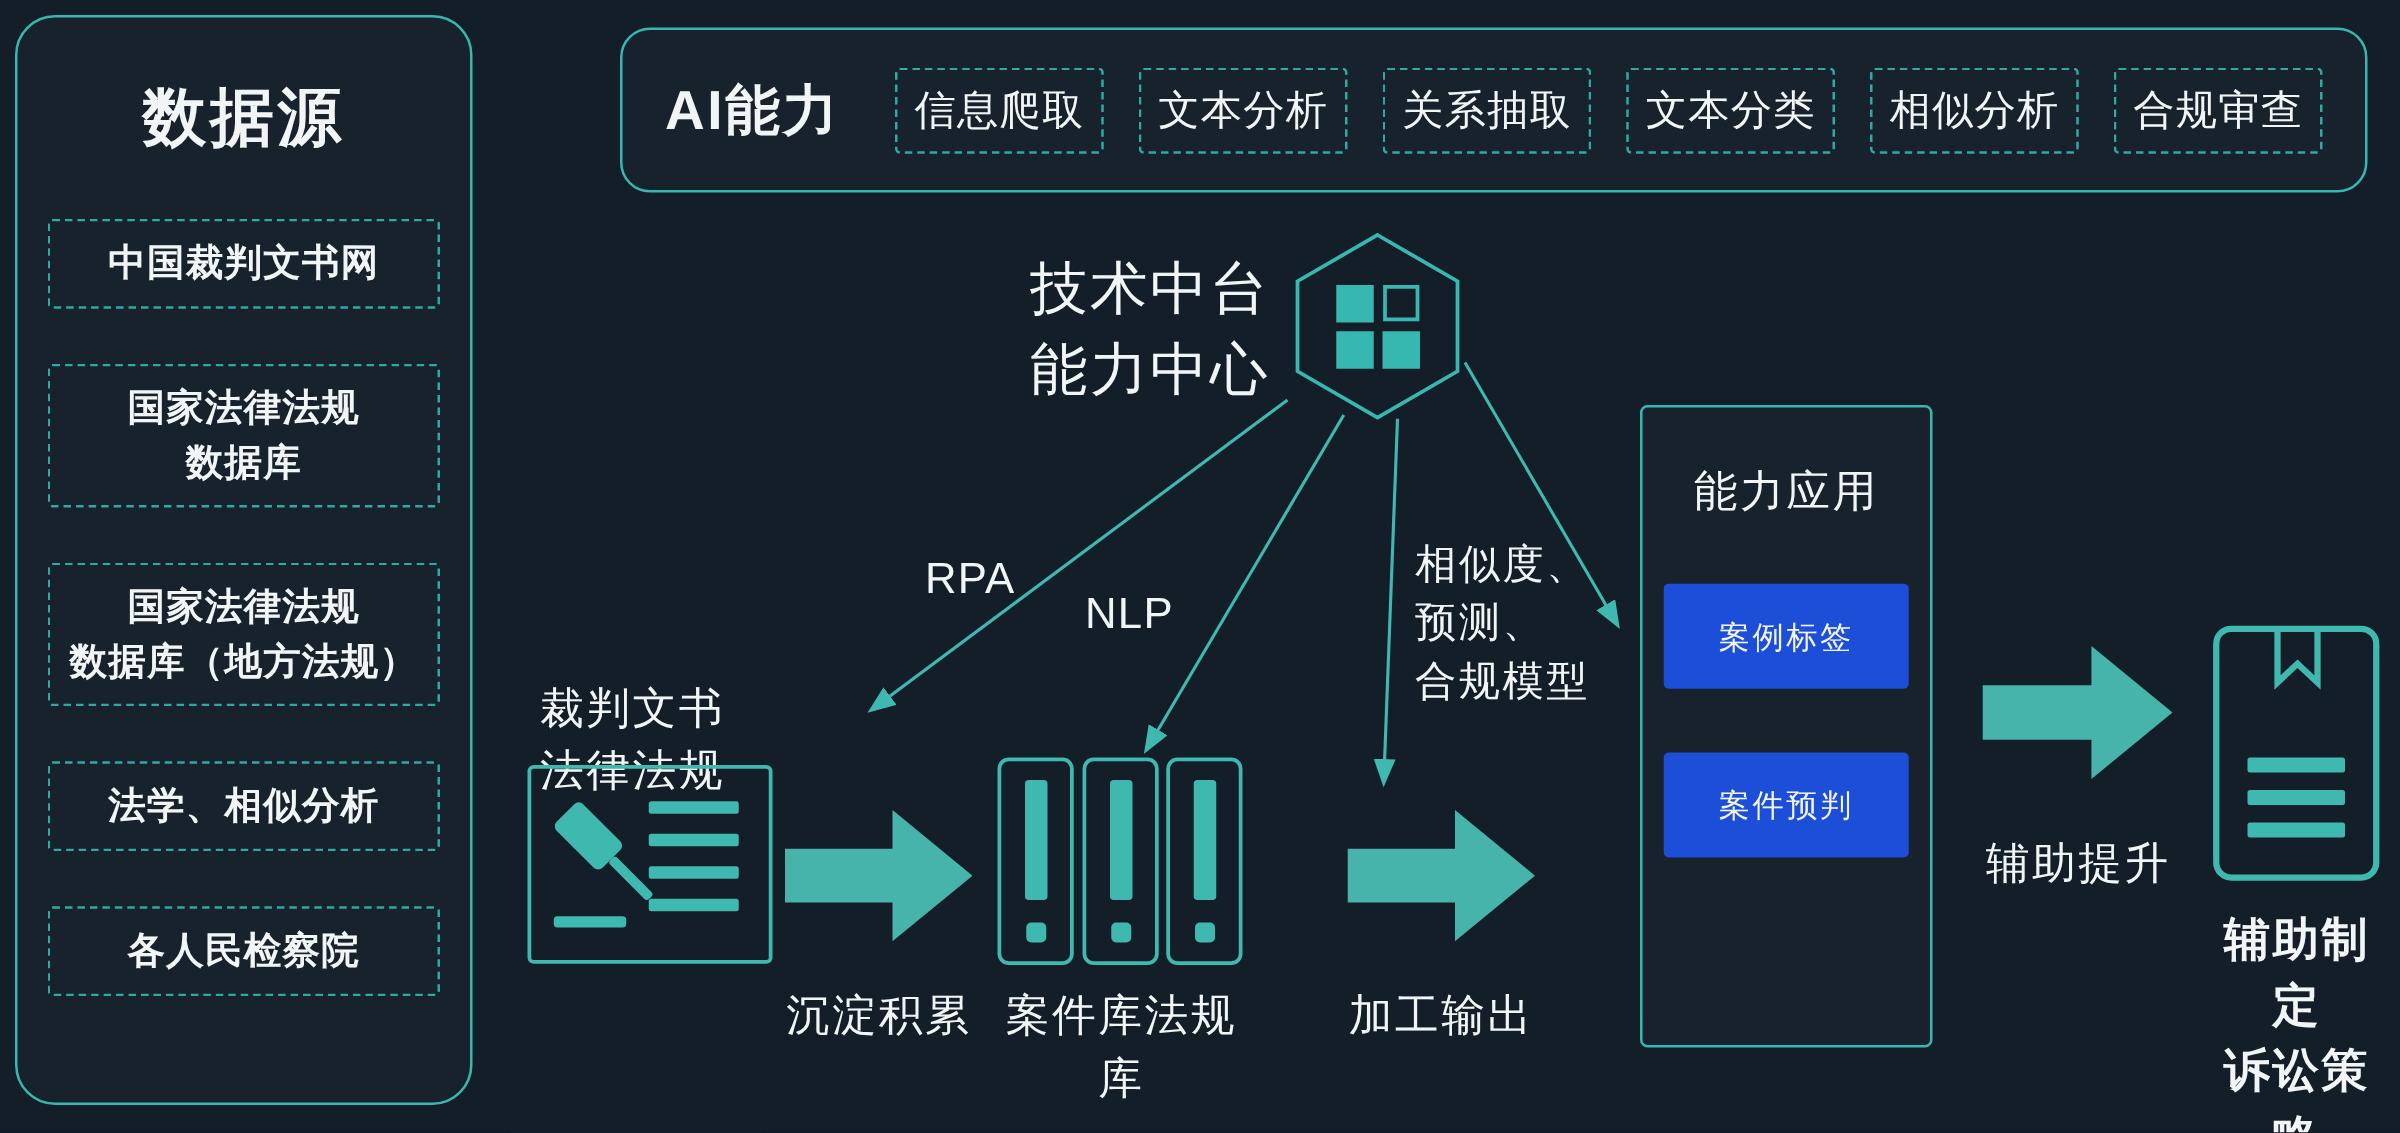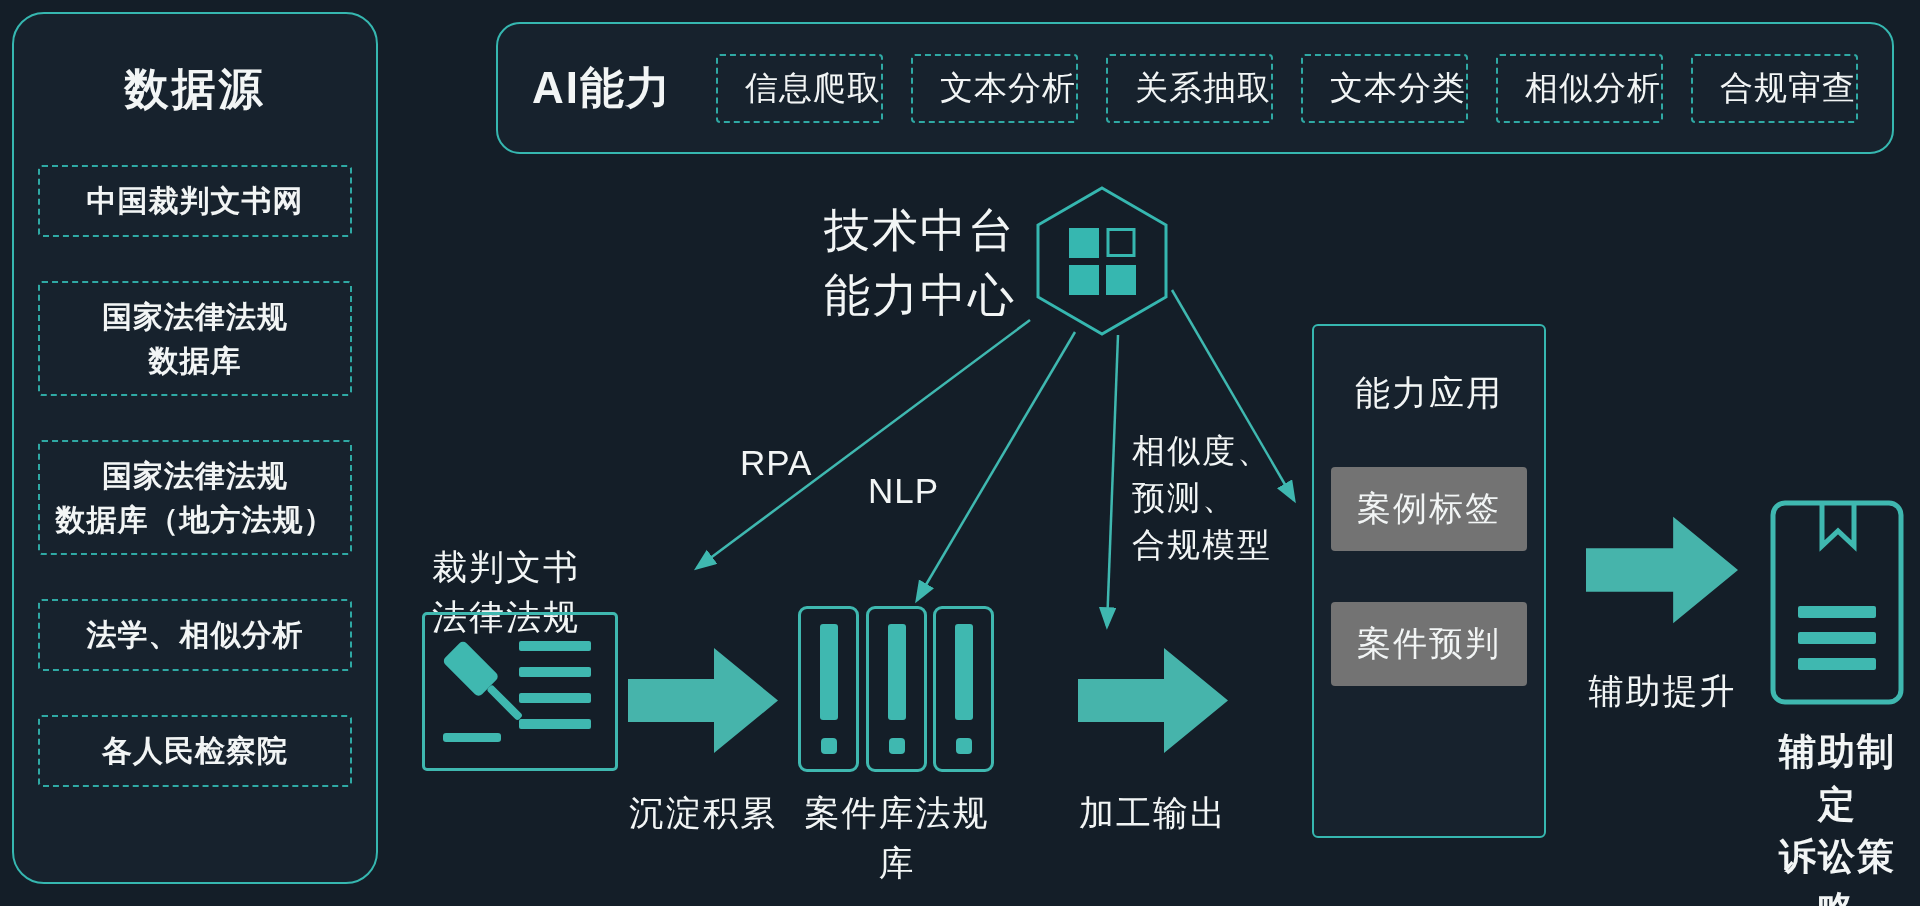--- a/index.html
+++ b/index.html
@@ -7,44 +7,44 @@
     position:relative;width:1920px;height:906px;overflow:hidden;
     background:#141e28;
     font-family:"Liberation Sans","DejaVu Sans",sans-serif;
     color:#f2f5f5;
   }
   .abs{position:absolute;}
   .ml{white-space:pre-line;}
   
   .panel{position:absolute;border:2px solid #36b7b0;background:#17222d;}
   .left-panel{left:12px;top:12px;width:362px;height:868px;border-radius:32px;}
-  .panel-title{margin-top:46px;text-align:center;font-size:44px;font-weight:600;letter-spacing:3px;}
+  .panel-title{margin-top:46px;text-align:center;font-size:51px;font-weight:600;letter-spacing:3px;}
   .ds-items{display:flex;flex-direction:column;gap:44px;margin:46px 24px 0 24px;}
   .dashed-box{
     border:2px dashed #2fa9a4;border-radius:4px;
     display:flex;align-items:center;justify-content:center;
     font-size:30px;line-height:1.45;text-align:center;
     padding:12px 6px;min-height:44px;letter-spacing:1px;font-weight:bold;
   }
   .top-panel{left:496px;top:22px;width:1398px;height:132px;border-radius:24px;
     display:flex;align-items:center;padding:0 34px;box-sizing:border-box;}
   .ai-title{font-size:44px;font-weight:600;letter-spacing:2px;margin-right:44px;white-space:nowrap;}
   .ai-items{flex:1;display:flex;gap:28px;}
   .ai-chip{
     flex:1;border:2px dashed #2fa9a4;border-radius:4px;
-    text-align:right;font-size:33px;padding:10px 0;letter-spacing:1px;white-space:nowrap;
+    text-align:center;font-size:33px;padding:10px 0;letter-spacing:1px;white-space:nowrap;
   }
   
   .cap-panel{left:1312px;top:324px;width:234px;height:514px;border-radius:6px;
     display:flex;flex-direction:column;align-items:center;padding-top:44px;box-sizing:border-box;}
   .cap-title{font-size:35px;font-weight:500;letter-spacing:2px;}
   .cap-box{
-    width:196px;height:84px;background:#737373;border-radius:4px;
+    width:196px;height:84px;background:#1d4ed8;border-radius:4px;
     display:flex;align-items:center;justify-content:center;
-    font-size:34px;letter-spacing:2px;font-family:Liberation Mono, monospace;
+    font-size:25px;letter-spacing:2px;font-family:Liberation Mono, monospace;
   }
   .cap-box.first{margin-top:50px;}
   .cap-box + .cap-box{margin-top:51px;}
   
   .lbl{position:absolute;font-size:35px;font-weight:500;letter-spacing:2px;line-height:1.42;}
   .center{text-align:center;}
   
   .doc-icon{position:absolute;left:422px;top:612px;width:196px;height:159px;
     border:3px solid #3fb8b0;border-radius:5px;box-sizing:border-box;}
   .binder{position:absolute;top:606px;width:61px;height:166px;border:3px solid #3fb8b0;

